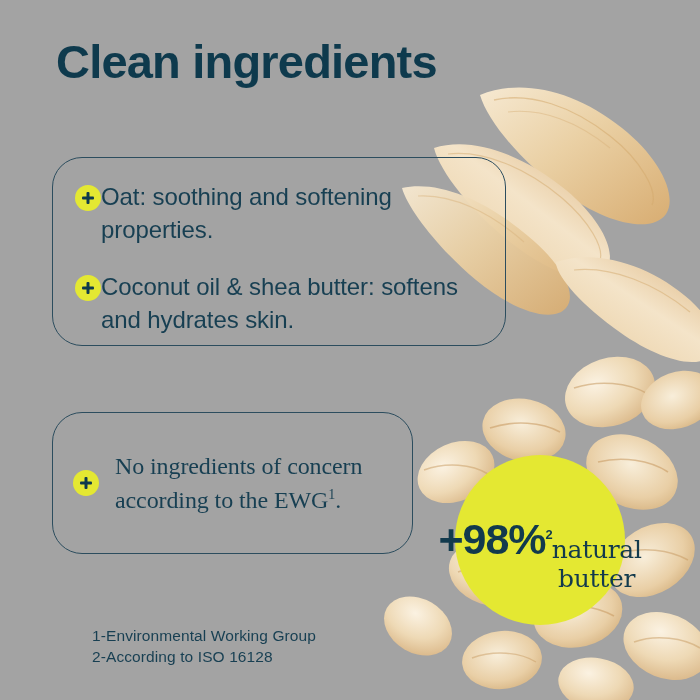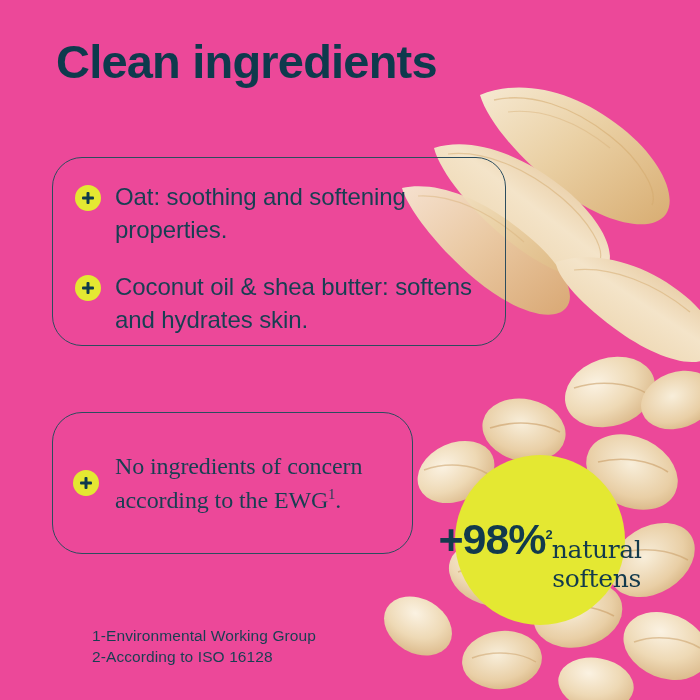--- a/index.html
+++ b/index.html
@@ -12,21 +12,21 @@
   body {
     font-family:"Liberation Sans", sans-serif;
     background:#d7dfe8;
     position:relative;
   }
 
   #stage {
     position:absolute;
     inset:0;
     width:700px; height:700px;
-    background:#ec4899;
+    background:#a3a3a3;
     overflow:hidden;
   }
 
   
   #oats {
     position:absolute;
     top:0; right:0;
     width:340px; height:700px;
     pointer-events:none;
   }
@@ -62,21 +62,20 @@
     width:361px; height:142px;
     padding:16px 18px 16px 20px;
     display:flex;
     align-items:center;
     font-family:Liberation Serif, serif;
   }
 
   .bullet-row {
     display:flex;
     align-items:flex-start;
-    gap:14px;
   }
 
   .bullet-row + .bullet-row { margin-top:24px; }
 
   .plus-badge {
     flex:0 0 auto;
     width:26px; height:26px;
     border-radius:50%;
     background:#e4e832;
     position:relative;
@@ -258,21 +257,21 @@
     <div class="bullet-row">
       <span class="plus-badge"></span>
       <span class="bullet-text"><span>No ingredients of concern according to the EWG</span><span class="sup">1</span><span>.</span></span>
     </div>
   </section>
 
   <div id="origin-badge">
     <div id="origin-percent"><span>+98%</span><span class="sup">2</span></div>
     <div id="origin-label">
       <div>natural</div>
-      <div>softens</div>
+      <div>butter</div>
     </div>
   </div>
 
   <div id="footnotes">
     <div>1-Environmental Working Group</div>
     <div>2-According to ISO 16128</div>
   </div>
 
 </div>
 

